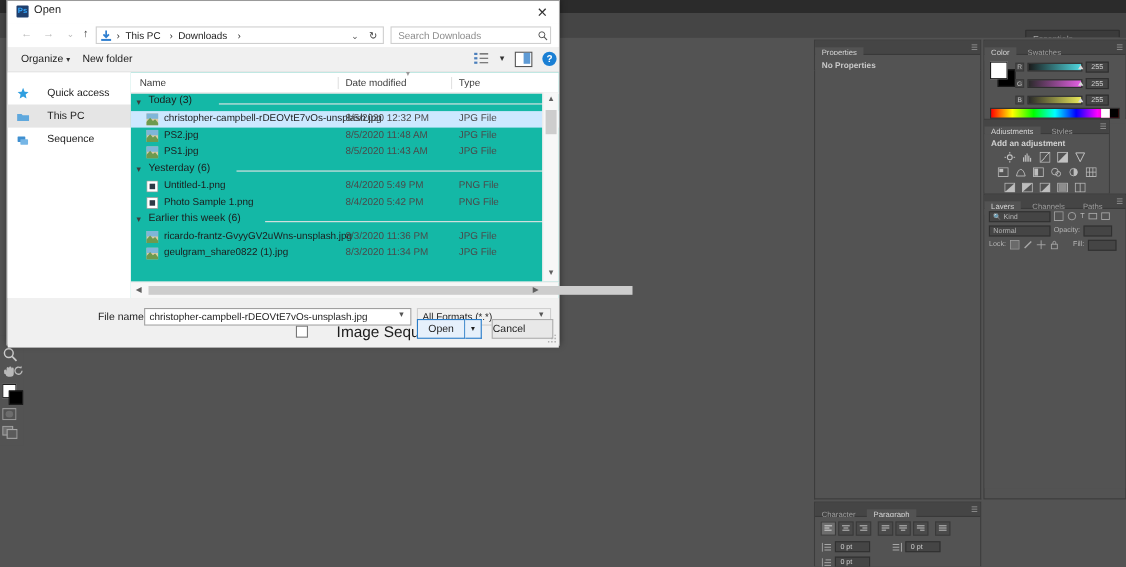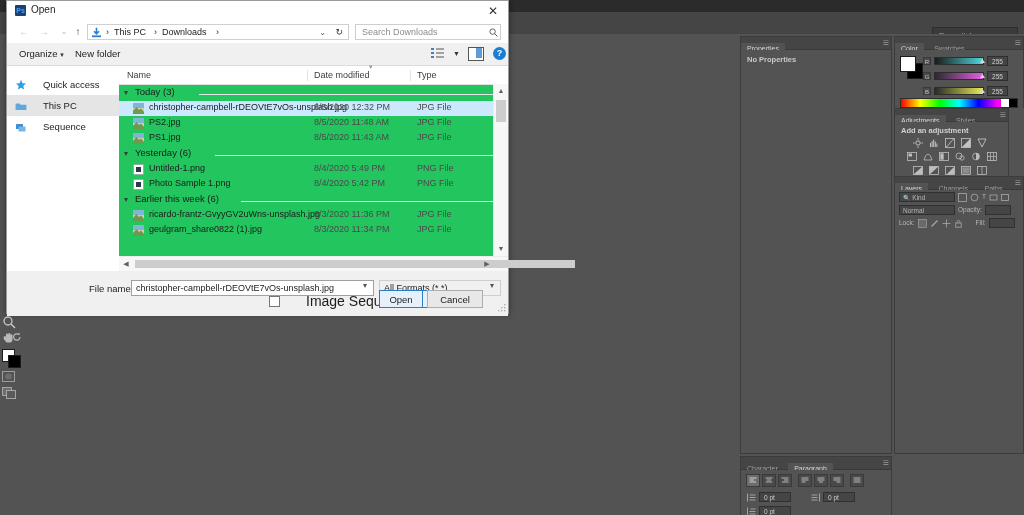--- a/index.html
+++ b/index.html
@@ -114,21 +114,21 @@
   .cmd-pane{position:absolute;left:461px;top:4px;width:14px;height:12px;border:1px solid #555;background:#fff;}
   .cmd-pane i{display:block;width:6px;height:10px;background:#5f9bd5;margin-left:7px;}
   .cmd-help{position:absolute;left:486px;top:4px;width:13px;height:13px;border-radius:50%;background:#1a7fd4;color:#fff;font-size:9px;line-height:13px;text-align:center;font-weight:bold;}
 
   .dlg-main{position:relative;height:205px;background:#fff;}
   .nav-pane{position:absolute;left:0;top:0;width:112px;height:205px;background:#fff;border-right:1px solid #e2e2e2;}
   .nav-item{position:relative;height:21px;line-height:21px;font-size:9.5px;color:#1c1c1c;padding-left:36px;}
   .nav-item.sel{background:#e5e5e5;}
   .nav-item .ni-ico{position:absolute;left:8px;top:5px;width:12px;height:12px;}
 
-  .list-pane{position:absolute;left:112px;top:0;right:0;height:205px;background:#22c55e;}
+  .list-pane{position:absolute;left:112px;top:0;right:0;height:205px;background:#14b8a6;}
   .col-head{position:relative;height:18px;border-bottom:1px solid #e0e0e0;background:#fff;}
   .ch-sortmark{position:absolute;left:250px;top:-3px;font-size:7px;color:#9a9a9a;}
   .col{position:absolute;top:0;height:18px;line-height:18px;font-size:9px;color:#3c3c3c;}
   .col-name{left:8px;} .col-date{left:195px;} .col-type{left:298px;}
   .col-div{position:absolute;top:4px;width:1px;height:11px;background:#e2e2e2;}
 
   .rows{position:relative;height:172px;overflow:hidden;}
   .grp{position:relative;height:16px;}
   .grp-caret{position:absolute;left:5px;top:3px;font-size:8px;color:#3c3c3c;}
   .grp-text{position:absolute;left:16px;top:1px;font-size:9.5px;color:#1c1c1c;}
@@ -164,22 +164,22 @@
   .chk-lbl{font-size:14px;color:#1c1c1c;margin-left:22px;}
   .btn-open{
     position:absolute;left:372px;top:289px;width:44px;height:18px;background:#e6f0fb;border:1px solid #2a7cc7;
     font-size:9.5px;color:#1c1c1c;line-height:17px;text-align:center;box-sizing:border-box;
   }
   .btn-open-split{
     position:absolute;left:416px;top:289px;width:15px;height:18px;background:#e6f0fb;border:1px solid #2a7cc7;border-left:none;
     font-size:7px;color:#1c1c1c;line-height:17px;text-align:center;box-sizing:border-box;
   }
   .btn-cancel{
-    position:absolute;left:420px;top:289px;width:56px;height:18px;background:#e8e8e8;border:1px solid #adadad;
-    font-size:9.5px;color:#1c1c1c;line-height:17px;text-align:center;box-sizing:border-box;
+    position:absolute;left:440px;top:289px;width:56px;height:18px;background:#e8e8e8;border:1px solid #adadad;
+    font-size:9.5px;color:#1c1c1c;line-height:17px;box-sizing:border-box;
   }
   .resize-grip{position:absolute;right:2px;bottom:1px;width:8px;height:8px;}
 </style>
 </head>
 <body>
 
 <div class="app">
 
   <div class="ps-menubar"></div>
   <div class="ps-optionsbar">

